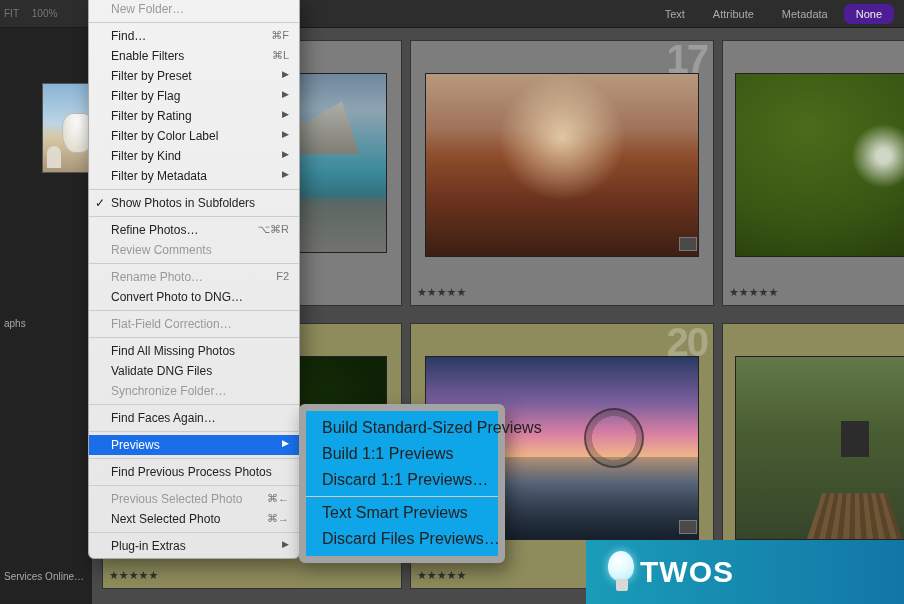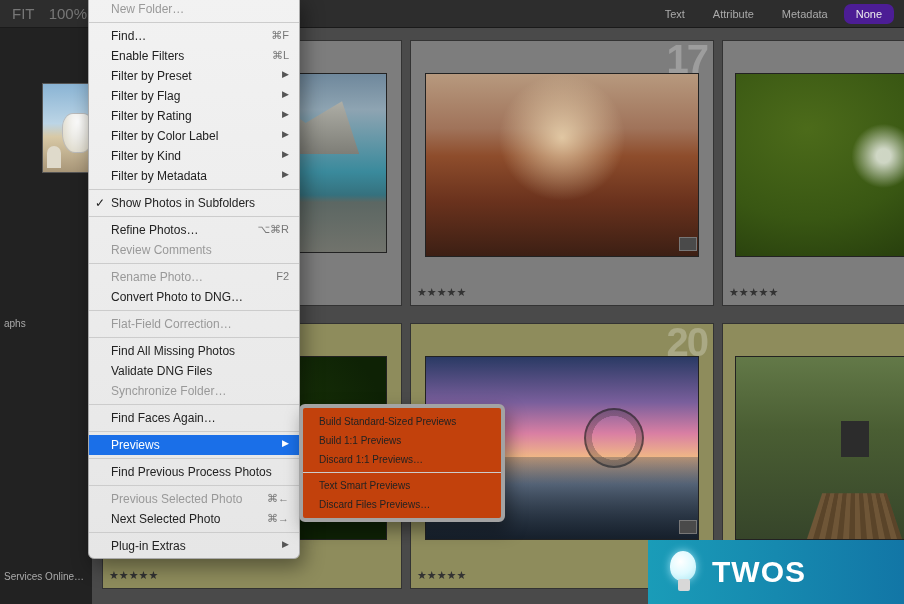--- a/index.html
+++ b/index.html
@@ -17,21 +17,21 @@
 
 .toolbar {
   position: absolute;
   top: 0; left: 0; right: 0;
   height: 28px;
   background: #2d2d2d;
   border-bottom: 1px solid #1a1a1a;
   display: flex;
   align-items: center;
 }
-.toolbar-left { margin-left: 12px; color: #777; font-size: 15px; }
+.toolbar-left { margin-left: 4px; color: #777; font-size: 10px; }
 .toolbar-left span { margin-right: 10px; }
 .filter-bar {
   position: absolute;
   right: 10px;
   top: 4px;
   display: flex;
   gap: 4px;
 }
 .filter-tab {
   padding: 4px 12px;
@@ -234,41 +234,41 @@
 .menu-sep { height: 1px; background: #ccc; margin: 3px 0; }
 .submenu-arrow { font-size: 9px; color: #555; }
 .menu-item.highlight .submenu-arrow { color: #fff; }
 
 
 .submenu {
   position: absolute;
   left: 299px;
   top: 404px;
   width: 206px;
-  background: #c2410c;
-  border: 4px solid #a3a3a3;
+  background: #0ea5e9;
+  border: 7px solid #a3a3a3;
   border-radius: 6px;
   box-shadow: 4px 8px 18px rgba(0,0,0,0.4);
   color: #222;
-  font-size: 10px;
+  font-size: 16px;
   padding: 4px 0;
   z-index: 101;
 }
 .submenu .menu-item { padding: 4px 14px 4px 16px; }
 
 
 .logo {
   position: absolute;
   right: 0; bottom: 0;
-  width: 256px; height: 64px;
+  width: 318px; height: 64px;
   background: linear-gradient(90deg, #1a9cb8, #1276a6);
   display: flex;
   align-items: center;
   justify-content: flex-start;
-  gap: 10px;
+  gap: 0;
   padding-left: 14px;
   z-index: 200;
 }
 .logo .bulb {
   width: 40px; height: 46px;
   position: relative;
 }
 .logo .bulb::before {
   content:""; position:absolute; left:8px; top:2px; width:26px; height:30px;
   border-radius: 50% 50% 45% 45%;

